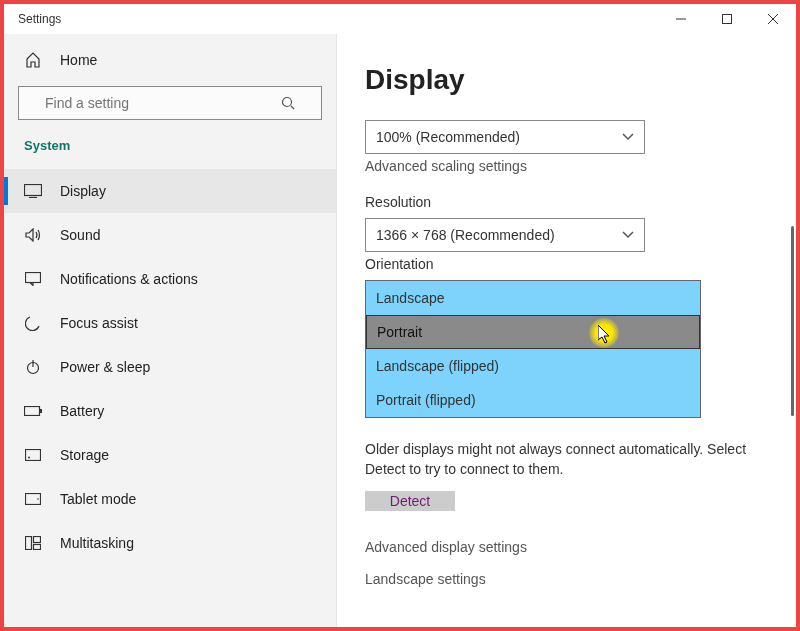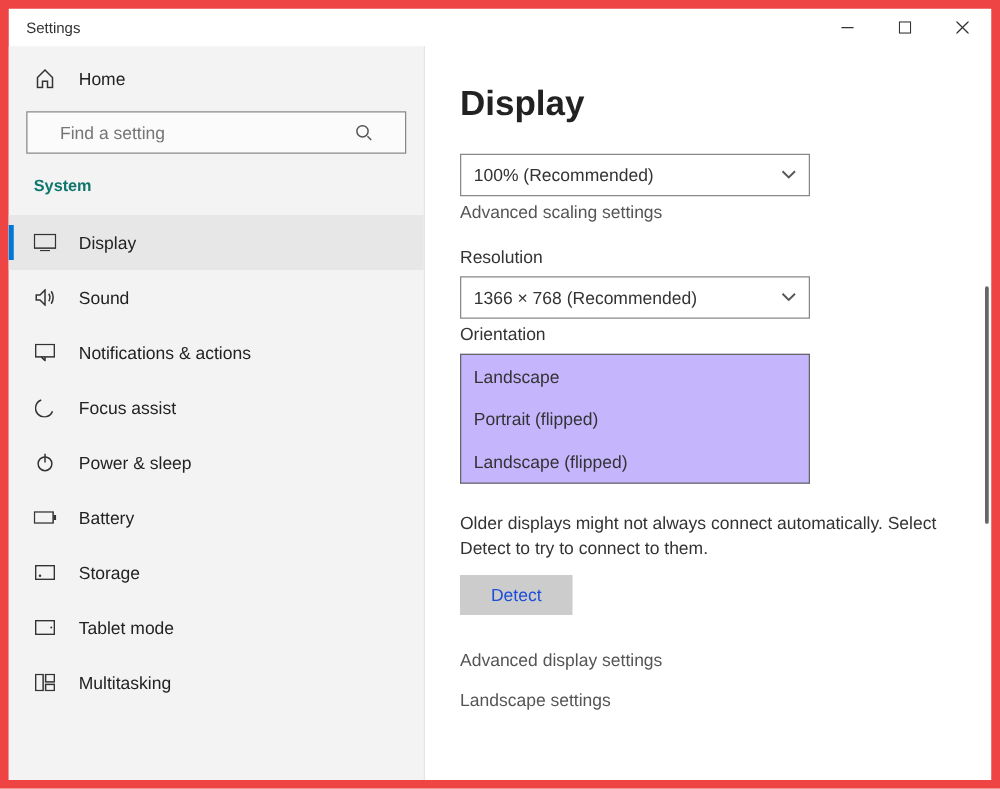--- a/index.html
+++ b/index.html
@@ -1,17 +1,17 @@
 <!DOCTYPE html>
 <html><head>
 <meta charset="utf-8">
 <style>
   * { box-sizing: border-box; margin: 0; padding: 0; font-family: "Segoe UI", Arial, sans-serif; }
   body { width: 800px; height: 631px; background: #fff; overflow: hidden; position: relative; }
-  .window { width: 800px; height: 631px; border: 7px solid #ef4444; display: flex; flex-direction: column; position: relative; }
+  .window { width: 800px; height: 631px; border: 4px solid #ef4444; display: flex; flex-direction: column; position: relative; }
   .titlebar { height: 30px; display: flex; align-items: center; padding-left: 14px; font-size: 12px; color: #333; }
   .titlebar .controls { margin-left: auto; display: flex; }
   .titlebar .ctrl { width: 46px; height: 30px; display: flex; align-items: center; justify-content: center; color: #333; }
   .titlebar .ctrl svg { width: 10px; height: 10px; }
   .content { flex: 1; display: flex; min-height: 0; }
   .sidebar { width: 333px; background: #f3f3f3; border-right: 1px solid #e5e5e5; padding-top: 6px; }
   .home-row { display: flex; align-items: center; height: 40px; padding: 0 20px; font-size: 14px; color: #222; gap: 18px; margin-bottom: 6px; }
   .home-row .ico { width: 18px; display: flex; align-items: center; justify-content: center; }
   .search-box { margin: 6px 14px 14px 14px; height: 34px; border: 1px solid #888; background: #fbfbfb; display: flex; align-items: center; padding: 0 26px; }
   .search-box input { border: none; outline: none; background: transparent; flex: 1; font-size: 14px; color: #555; }
@@ -22,25 +22,25 @@
   .nav-item.active::before { content:""; position:absolute; left:0; top:8px; bottom:8px; width:4px; background:#0078d7; }
   .nav-item.active { background: #e7e7e7; }
   .nav-item .ico { width: 18px; display: flex; align-items: center; justify-content: center; }
   .main { flex: 1; padding: 30px 28px 0 28px; position: relative; overflow: hidden; }
   .main h1 { font-size: 28px; font-weight: 600; color: #222; margin-bottom: 24px; }
   .select-box { width: 280px; height: 34px; border: 1px solid #888; background: #fff; display: flex; align-items: center; padding: 0 10px; font-size: 14px; color: #333; margin-bottom: 4px; position: relative; }
   .select-box .chev { margin-left: auto; }
   .link-text { font-size: 14px; color: #0067c0; margin-bottom: 20px; display:block; }
   .link-text.gray { color: #555; }
   .label { font-size: 14px; color: #333; margin-bottom: 8px; }
-  .dropdown-open { width: 280px; border: 1px solid #666; background: #c4b5fd; margin-bottom: 22px; }
+  .dropdown-open { width: 336px; border: 1px solid #666; background: #7dd3fc; margin-bottom: 22px; }
   .dropdown-open .opt { height: 34px; display: flex; align-items: center; padding: 0 10px; font-size: 14px; color: #333; }
   .dropdown-open .opt.hover { background: #8a8a8a; color: #111; border: 1px solid #333; position: relative; }
   .detect-text { font-size: 14px; color: #333; margin-bottom: 12px; line-height: 1.4; max-width: 420px; }
-  .detect-btn { width: 90px; height: 32px; background: #ccc; border: none; font-size: 14px; color: #1d4ed8; margin-bottom: 28px; }
+  .detect-btn { width: 90px; height: 20px; background: #ccc; border: none; font-size: 14px; color: #701a75; margin-bottom: 28px; }
   .cursor-highlight { position: absolute; width: 30px; height: 30px; background: radial-gradient(circle, #fff200 0%, #ffe600 40%, rgba(255,230,0,0.2) 70%, transparent 100%); border-radius: 50%; pointer-events: none; }
   .cursor-arrow { position: absolute; width: 14px; height: 20px; pointer-events: none; }
   .scrollbar-track { position: absolute; right: 2px; top: 222px; width: 3px; height: 190px; background: #666; border-radius: 2px; }
   svg { display:block; }
 </style>
 </head>
 <body>
 
 <div class="window">
 
@@ -211,26 +211,33 @@
             </svg>
         </span>
       </div>
 
       <div class="label">Orientation</div>
 
       <div class="dropdown-open">
         <div class="opt">
           <span>Landscape</span>
         </div>
+        <div class="opt hover">
+          <span>Portrait</span>
+          <div class="cursor-highlight" style="left:222px; top:2px;"></div>
+          <svg class="cursor-arrow" style="left:231px; top:9px;" viewBox="0 0 14 20">
+            <path d="M0 0 L0 15 L4 12 L7 18 L9 17 L6 11 L11 11 Z" fill="#fff" stroke="#000" stroke-width="1"></path>
+          </svg>
+        </div>
+        <div class="opt">
+          <span>Landscape (flipped)</span>
+        </div>
         <div class="opt">
           <span>Portrait (flipped)</span>
         </div>
-        <div class="opt">
-          <span>Landscape (flipped)</span>
-        </div>
       </div>
 
       <div class="detect-text">Older displays might not always connect automatically. Select Detect to try to connect to them.</div>
 
       <button class="detect-btn">Detect</button>
 
       <a class="link-text gray" style="margin-bottom:16px;">Advanced display settings</a>
 
       <a class="link-text gray">Landscape settings</a>
 

